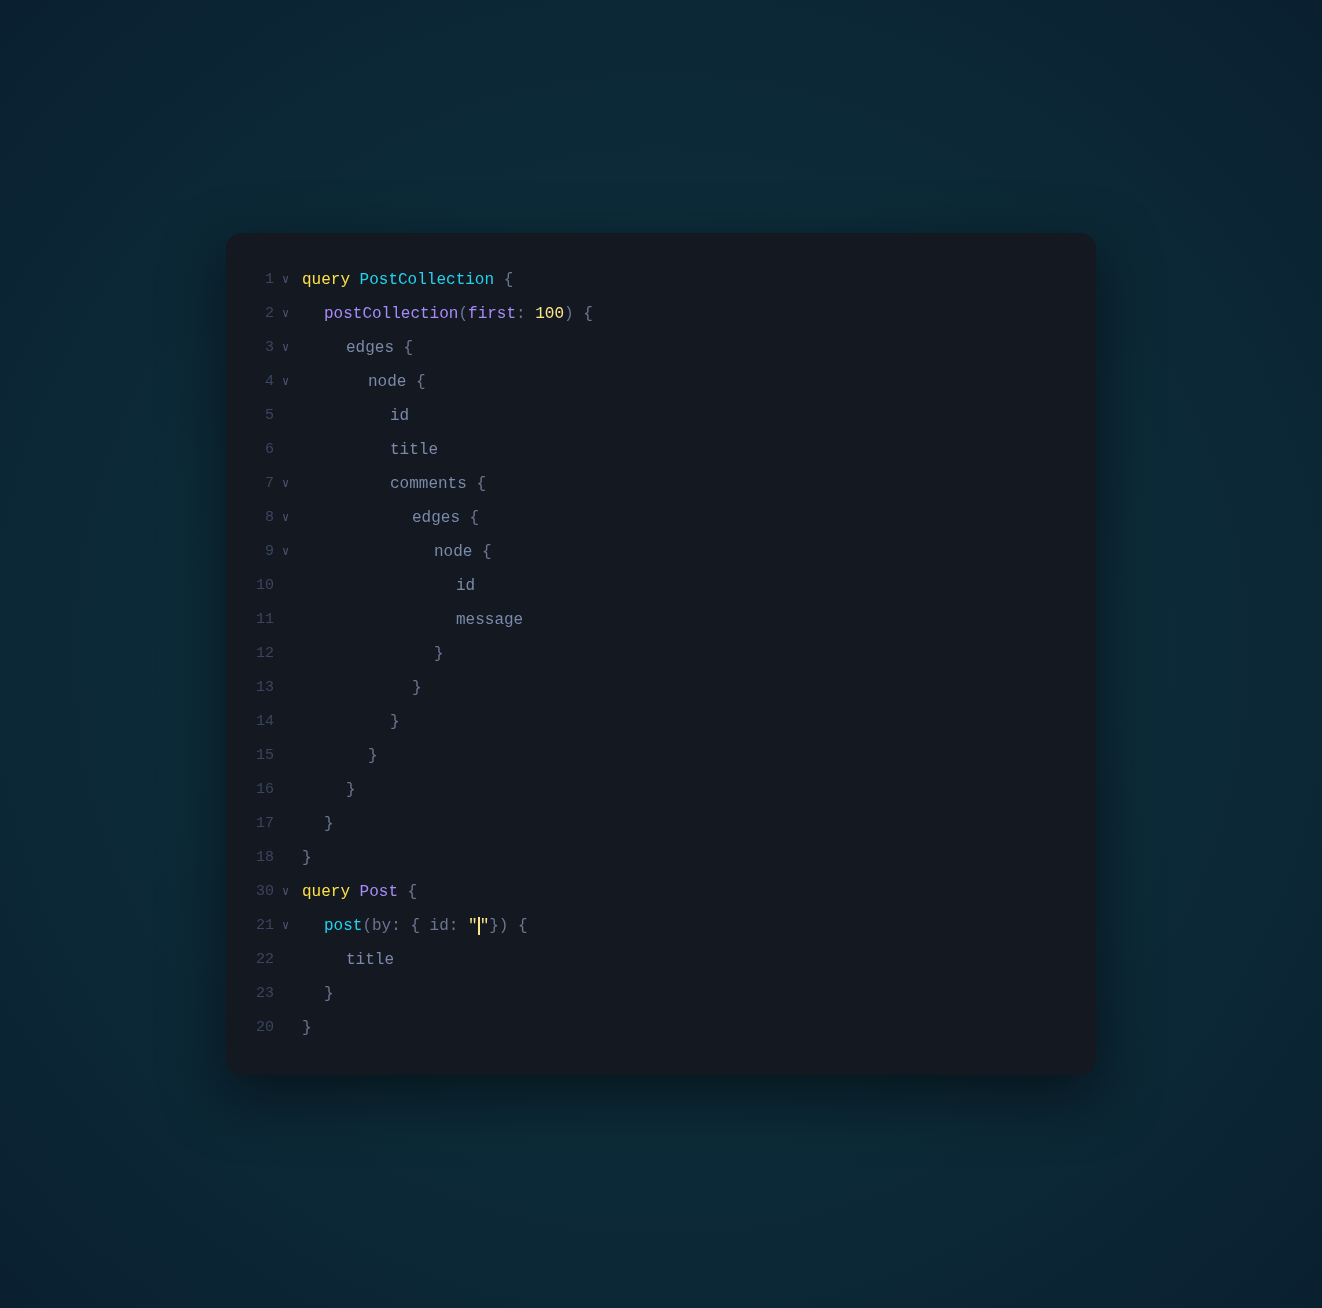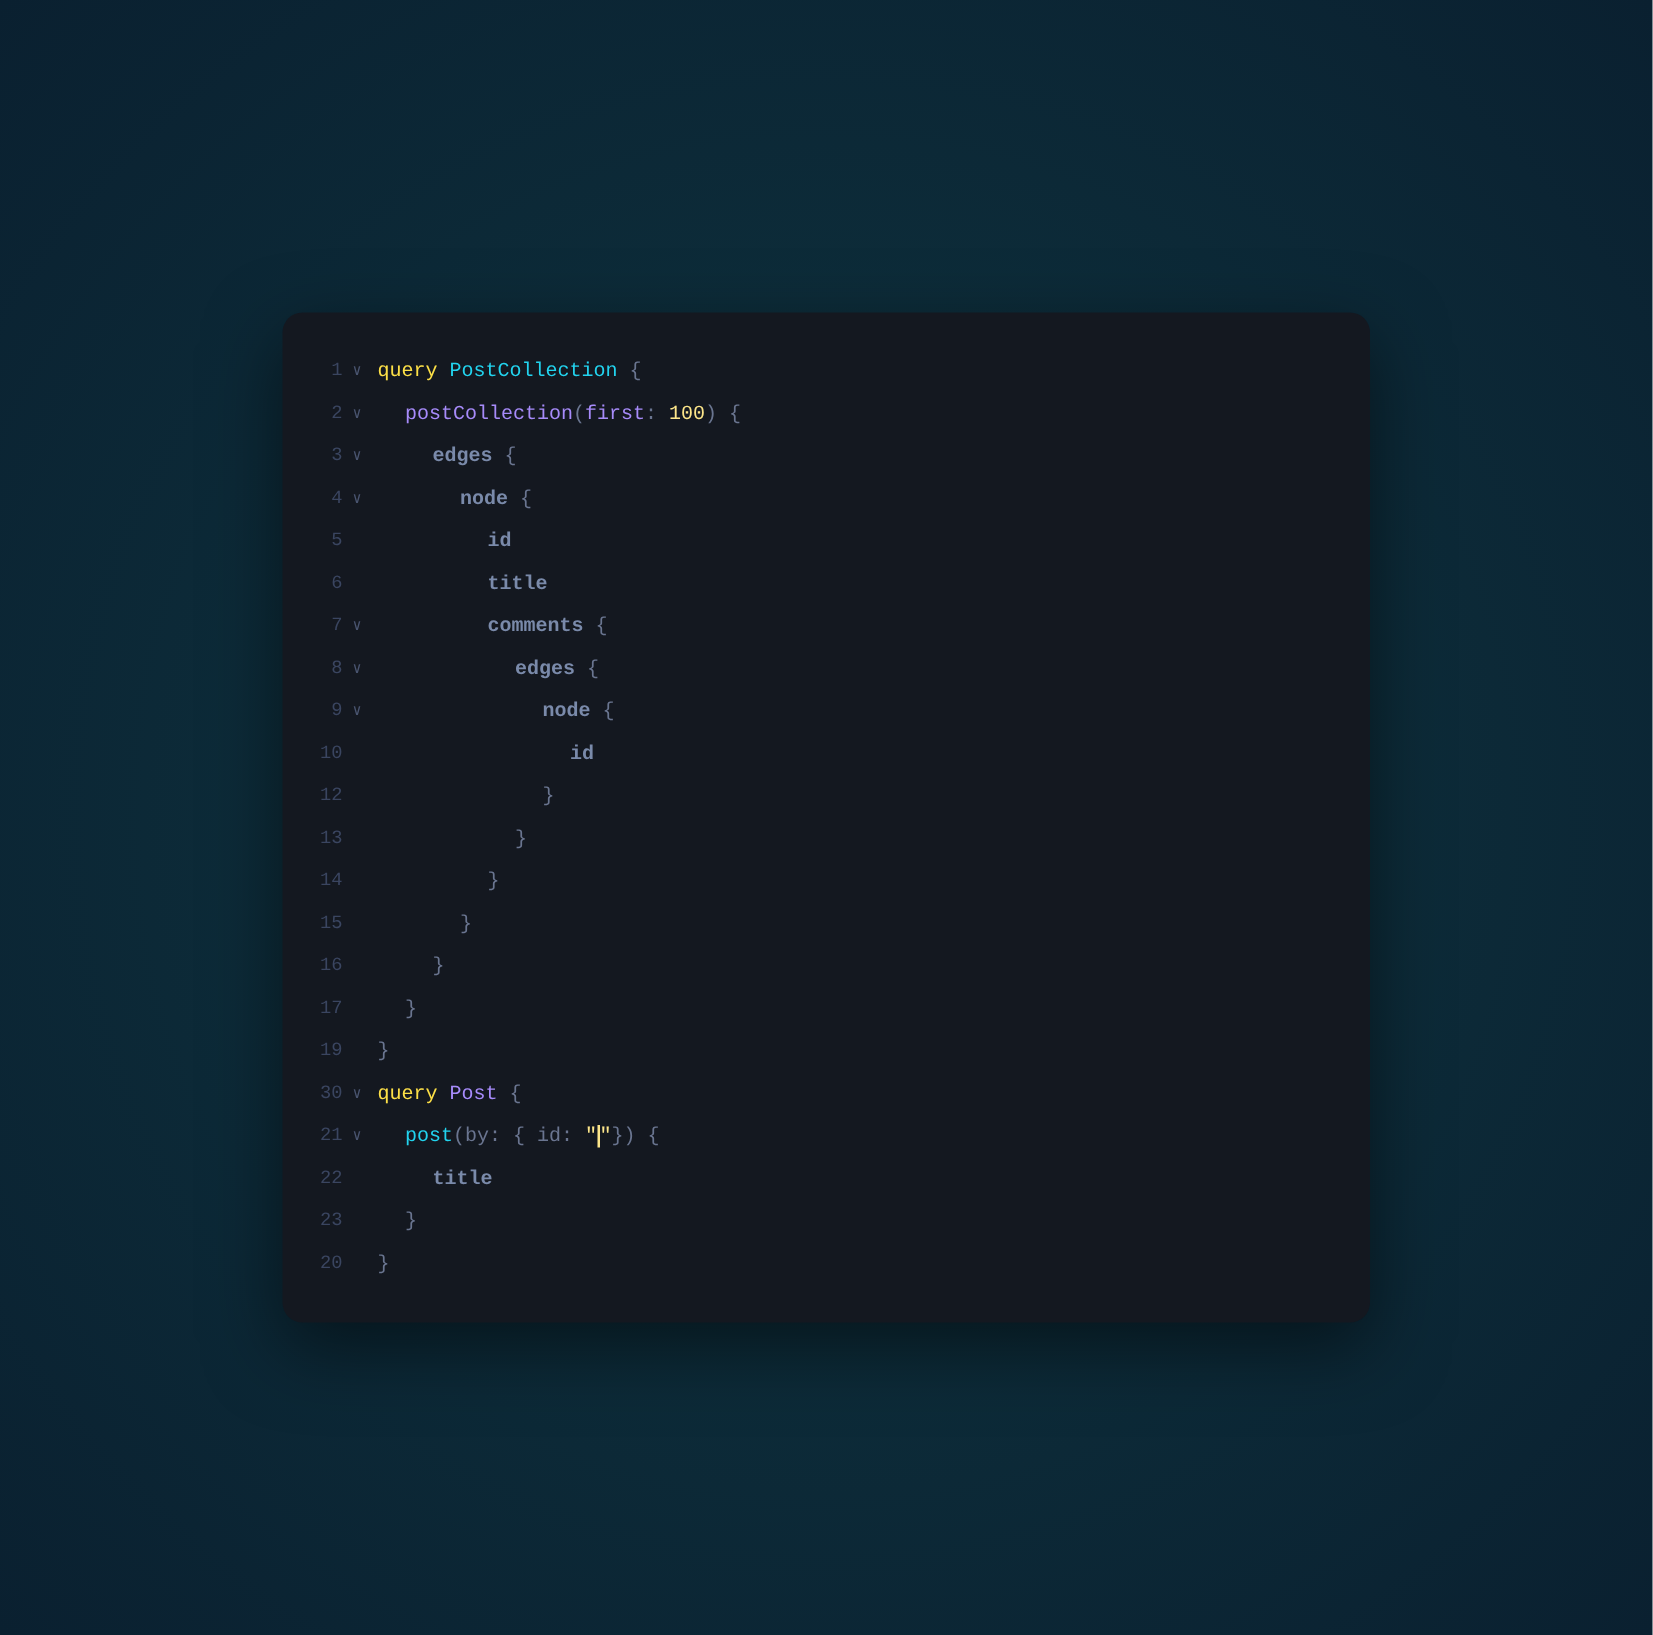--- a/index.html
+++ b/index.html
@@ -65,21 +65,21 @@
     .code-content {
       flex: 1;
       white-space: pre;
     }
 
     
     .kw-query { color: #fde047; }
     .kw-type-purple { color: #a78bfa; }
     .kw-type-cyan { color: #22d3ee; }
     .kw-brace { color: #6a7590; }
-    .kw-field { color: #7a8aaa; font-weight: bold; }
+    .kw-field { color: #7a8aaa; }
     .kw-param { color: #a78bfa; }
     .kw-value-yellow { color: #fde68a; }
     .kw-string { color: #fde68a; }
     .kw-punct { color: #6a7590; }
     .cursor {
       display: inline-block;
       width: 2px;
       height: 18px;
       background: #fde68a;
       vertical-align: middle;
@@ -138,20 +138,25 @@
         <span class="line-number">9</span>
         <span class="fold-arrow">∨</span>
         <span class="code-content"><span style="display: inline-block; width: 132px;"></span><span class="kw-field">node </span><span class="kw-brace">{</span></span>
       </div>
       <div class="code-line">
         <span class="line-number">10</span>
         <span class="fold-arrow hidden">∨</span>
         <span class="code-content"><span style="display: inline-block; width: 154px;"></span><span class="kw-field">id</span></span>
       </div>
       <div class="code-line">
+        <span class="line-number">11</span>
+        <span class="fold-arrow hidden">∨</span>
+        <span class="code-content"><span style="display: inline-block; width: 154px;"></span><span class="kw-field">message</span></span>
+      </div>
+      <div class="code-line">
         <span class="line-number">12</span>
         <span class="fold-arrow hidden">∨</span>
         <span class="code-content"><span style="display: inline-block; width: 132px;"></span><span class="kw-brace">}</span></span>
       </div>
       <div class="code-line">
         <span class="line-number">13</span>
         <span class="fold-arrow hidden">∨</span>
         <span class="code-content"><span style="display: inline-block; width: 110px;"></span><span class="kw-brace">}</span></span>
       </div>
       <div class="code-line">
@@ -168,21 +173,21 @@
         <span class="line-number">16</span>
         <span class="fold-arrow hidden">∨</span>
         <span class="code-content"><span style="display: inline-block; width: 44px;"></span><span class="kw-brace">}</span></span>
       </div>
       <div class="code-line">
         <span class="line-number">17</span>
         <span class="fold-arrow hidden">∨</span>
         <span class="code-content"><span style="display: inline-block; width: 22px;"></span><span class="kw-brace">}</span></span>
       </div>
       <div class="code-line">
-        <span class="line-number">19</span>
+        <span class="line-number">18</span>
         <span class="fold-arrow hidden">∨</span>
         <span class="code-content"><span style="display: inline-block; width: 0px;"></span><span class="kw-brace">}</span></span>
       </div>
       <div class="code-line">
         <span class="line-number">30</span>
         <span class="fold-arrow">∨</span>
         <span class="code-content"><span style="display: inline-block; width: 0px;"></span><span class="kw-query">query </span><span class="kw-type-purple">Post</span><span class="kw-brace"> {</span></span>
       </div>
       <div class="code-line">
         <span class="line-number">21</span>

